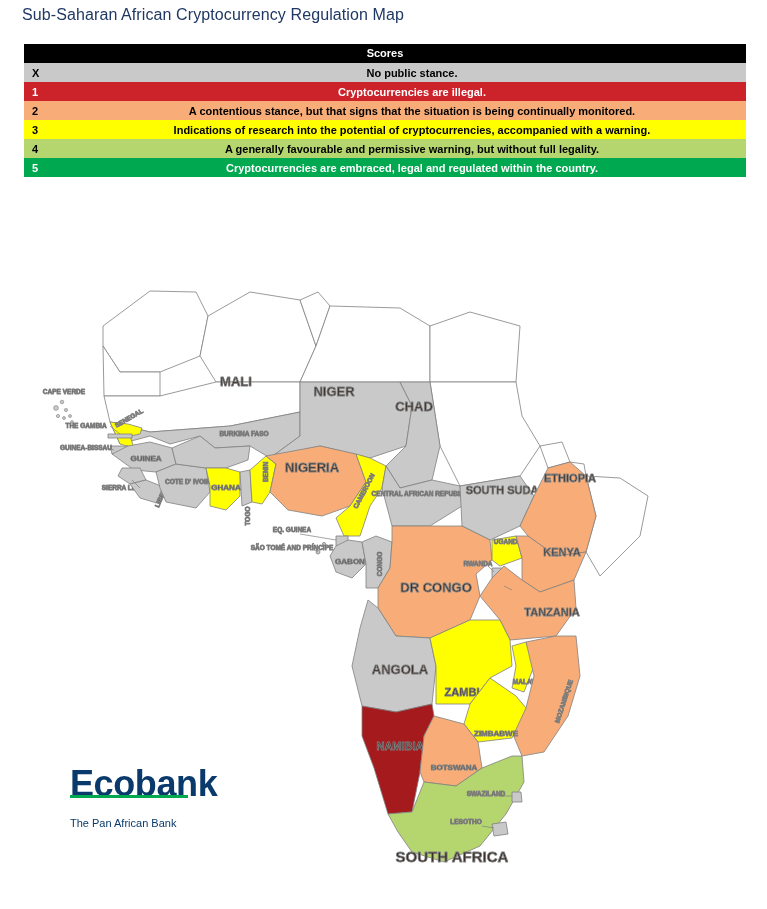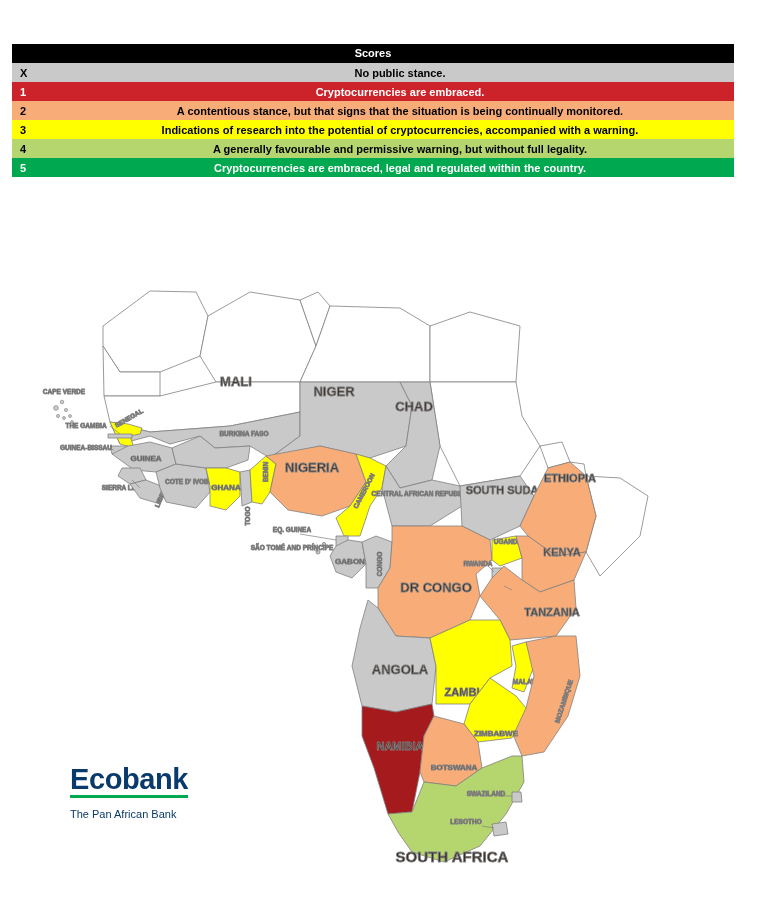--- a/index.html
+++ b/index.html
@@ -25,21 +25,21 @@
     left: 22px;
     top: 6px;
     font-size: 16px;
     color: #1f3864;
     font-family: "Liberation Sans", sans-serif;
     letter-spacing: 0.1px;
   }
   
   .legend {
     position: absolute;
-    left: 12px;
+    left: 24px;
     top: 44px;
     width: 722px;
     border-collapse: collapse;
     padding-left: 24px;
   }
   .legend-header {
     background: #000000;
     color: #ffffff;
     font-size: 11px;
     font-weight: bold;
@@ -92,21 +92,21 @@
   text.c-xl { font-size: 15px; }
 
   
   .logo {
     position: absolute;
     left: 70px;
     top: 763px;
     width: 180px;
   }
   .logo-name {
-    font-size: 29px;
+    font-size: 36px;
     font-weight: bold;
     color: #0a3a6b;
     font-family: "Liberation Sans", sans-serif;
     letter-spacing: -0.4px;
   }
   .logo-tag {
     font-size: 11px;
     color: #0a3a6b;
     font-family: "Liberation Sans", sans-serif;
     margin-top: 12px;
@@ -118,33 +118,34 @@
     width: 118px;
     height: 3px;
     background: #00a94f;
   }
 </style>
 </head>
 <body>
 
 <div class="page">
 
+  <div class="title">Sub-Saharan African Cryptocurrency Regulation Map</div>
 
   <table class="legend">
     <tbody>
         <tr>
       <td class="legend-header" colspan="2">Scores</td>
     </tr>
     <tr class="legend-row lr-x">
       <td class="score">X</td>
       <td class="desc">No public stance.</td>
     </tr>
     <tr class="legend-row lr-1">
       <td class="score">1</td>
-      <td class="desc">Cryptocurrencies are embraced.</td>
+      <td class="desc">Cryptocurrencies are illegal.</td>
     </tr>
     <tr class="legend-row lr-2">
       <td class="score">2</td>
       <td class="desc">A contentious stance, but that signs that the situation is being continually monitored.</td>
     </tr>
     <tr class="legend-row lr-3">
       <td class="score">3</td>
       <td class="desc">Indications of research into the potential of cryptocurrencies, accompanied with a warning.</td>
     </tr>
     <tr class="legend-row lr-4">

